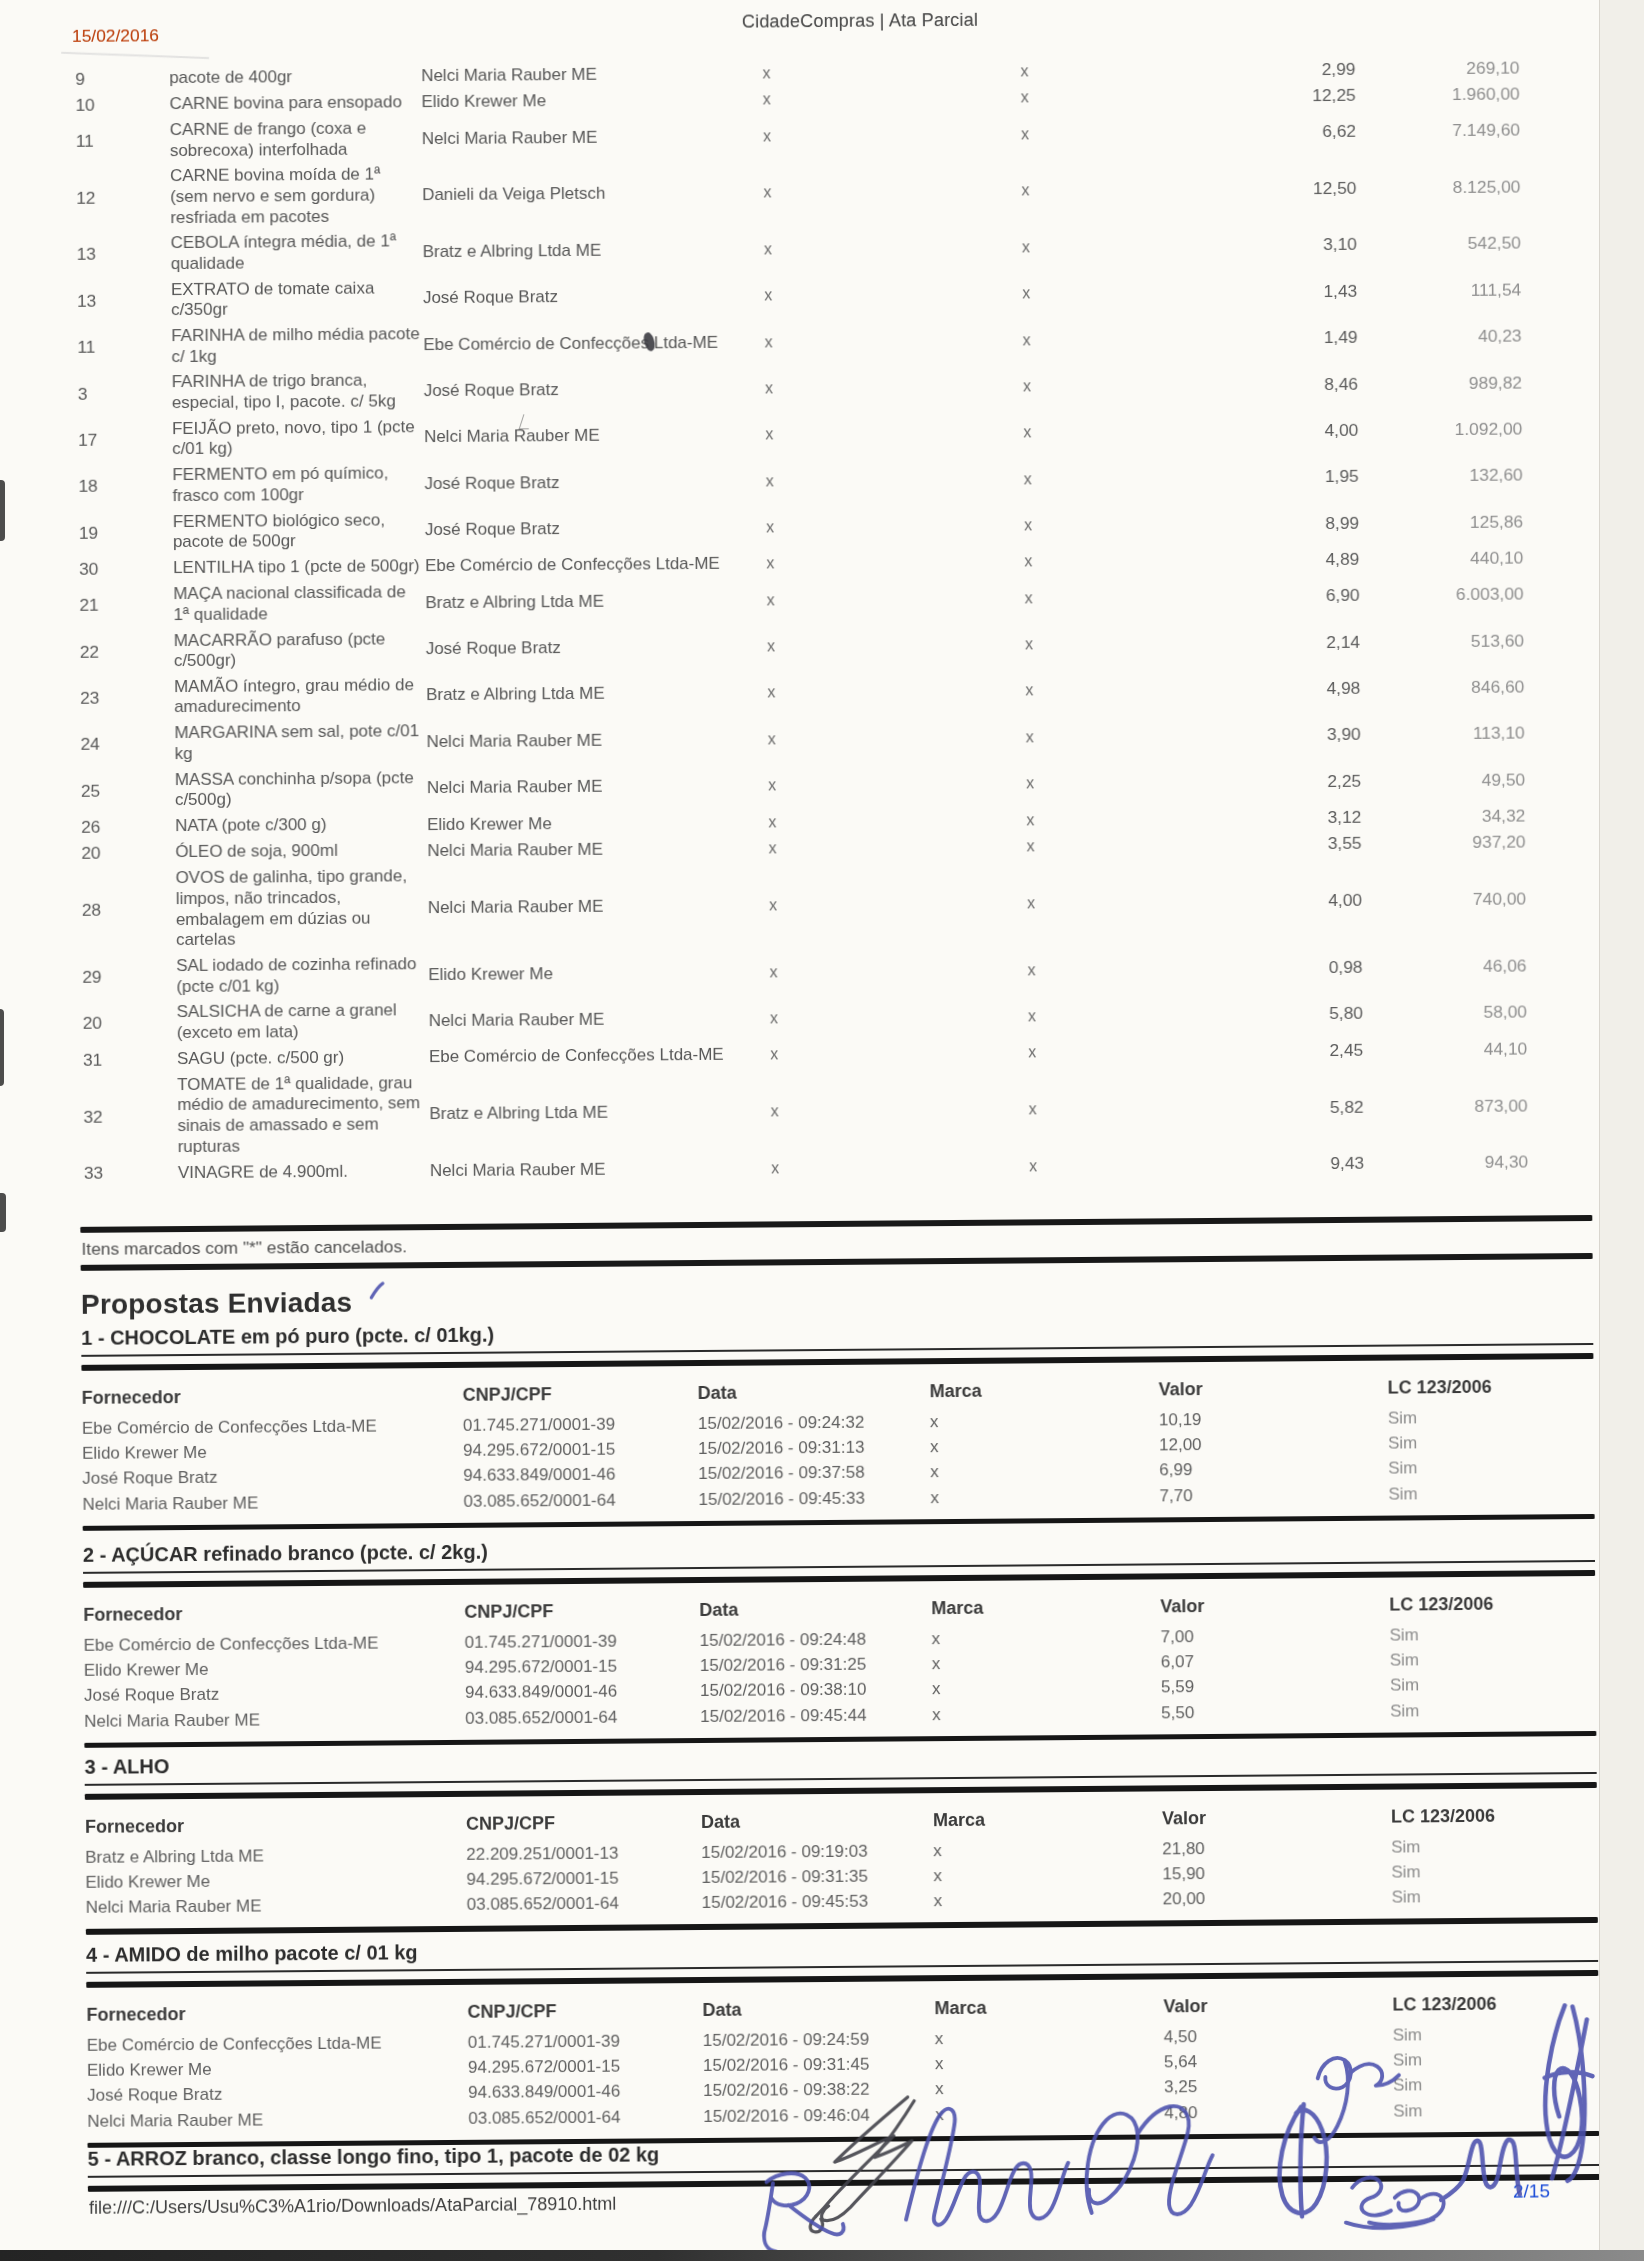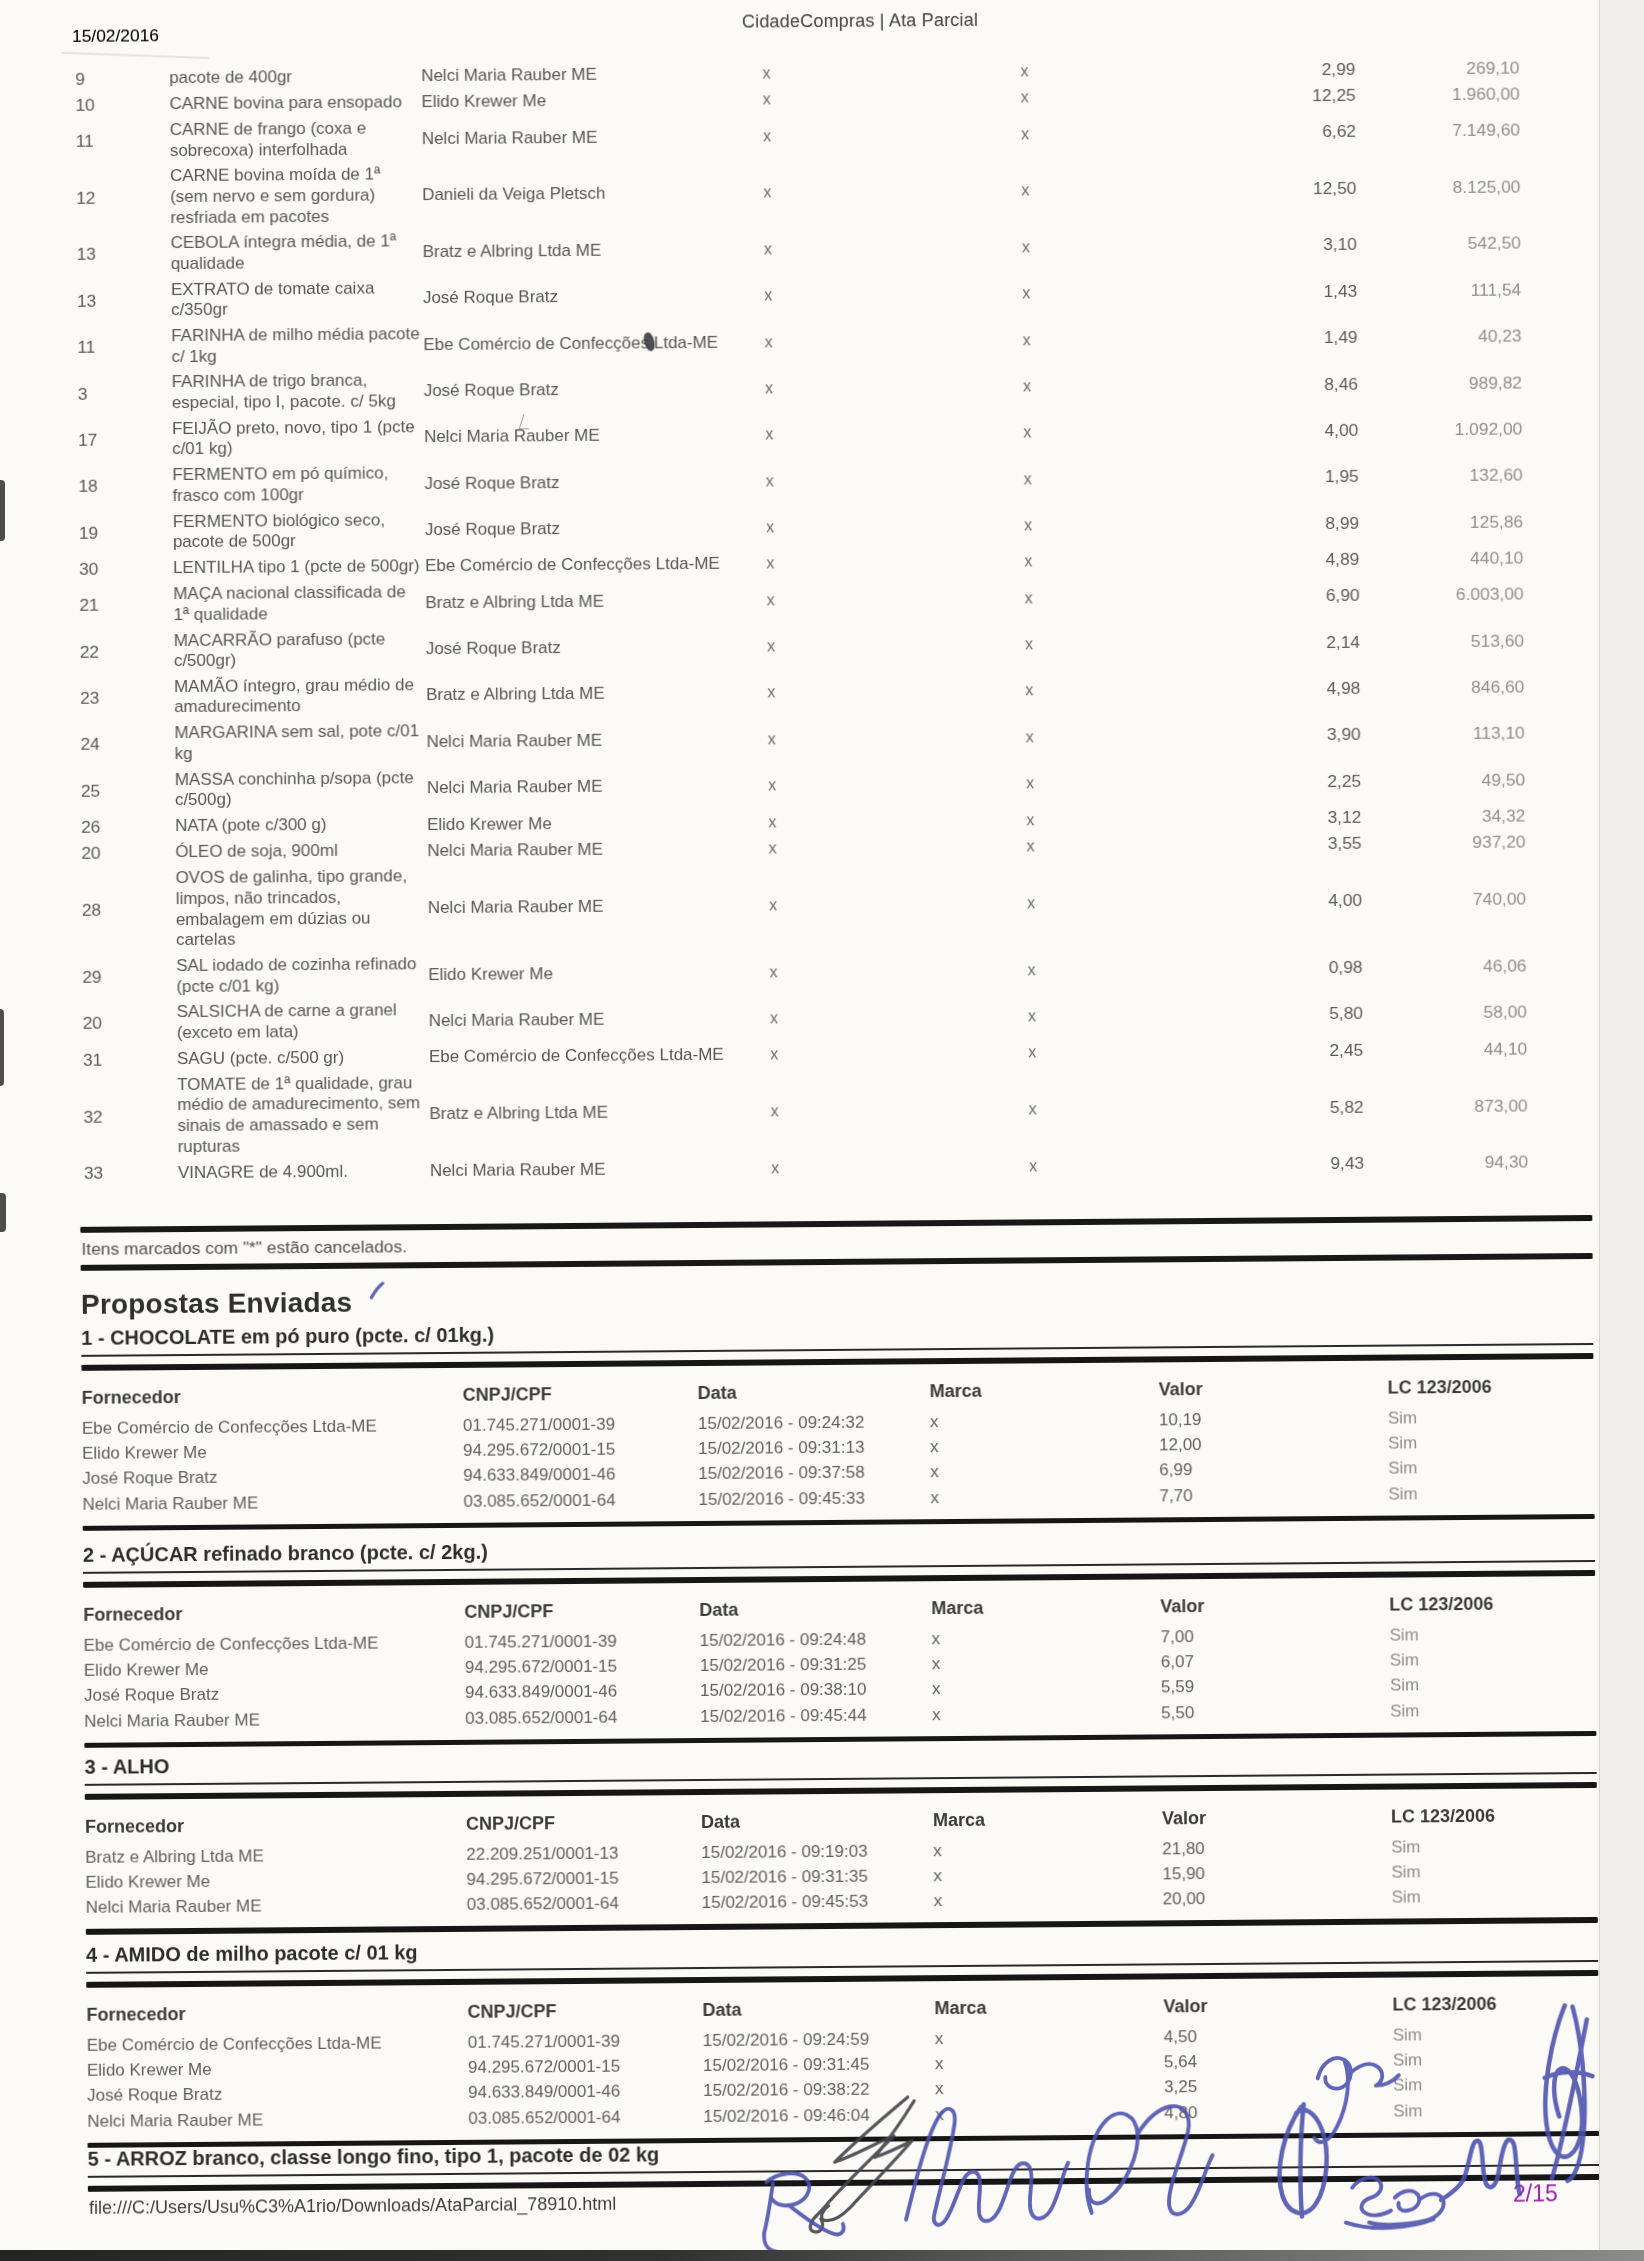--- a/index.html
+++ b/index.html
@@ -4,21 +4,21 @@
 <style>
   html,body{margin:0;padding:0;width:1645px;height:2261px;overflow:hidden;
     background:#fbfaf6;font-family:"Liberation Sans","DejaVu Sans",sans-serif;}
   .page{position:absolute;inset:0;background:#fbfaf6;}
   .tilt{position:absolute;left:0;top:0;width:1645px;height:2261px;
     transform:rotate(-0.45deg);transform-origin:58px 39px;filter:blur(0.2px);}
   .abs{position:absolute;}
   .scan-text{color:#555;text-shadow:0 0 0.6px rgba(100,100,100,.35);}
 
   
-  .hdr-date{left:72px;top:26px;font-size:17.4px;color:#000000;}
+  .hdr-date{left:72px;top:26px;font-size:17.4px;color:#c2410c;}
   .hdr-title{left:742px;top:17px;font-size:18px;color:#4a4a4a;letter-spacing:0.2px;}
 
   
   .items{left:71px;top:66px;width:1445px;}
   .irow{display:flex;align-items:center;padding:2.6px 0;}
   .c{flex:none;}
   .c.num{width:94px;padding-left:3.9px;font-size:17.4px;color:#5a5a5a;}
   .c.desc{width:252px;font-size:17px;line-height:20.6px;color:#575757;}
   .c.sup{width:335px;font-size:17px;color:#575757;}
   .c.x1{width:258px;padding-left:6.4px;font-size:16px;color:#6a6a6a;}
@@ -45,21 +45,21 @@
   .pc.cnpj{width:235px;}
   .pc.data{width:232px;}
   .pc.marca{width:229px;}
   .pc.valor{width:229px;}
   .pc.lc{width:206px;color:#8d8d8d;}
   .phead .pc{color:inherit;}
   .s1{top:1327px;} .s2{top:1544px;} .s3{top:1756px;} .s4{top:1944px;} .s5{top:2148px;}
 
   
   .footer-url{left:72px;top:2198px;font-size:18px;color:#3f3f3f;}
-  .footer-page{left:1496px;top:2192px;font-size:23px;color:#a21caf;}
+  .footer-page{left:1496px;top:2192px;font-size:19px;color:#1d4ed8;}
 
   
   .right-band{left:1599px;top:0;width:46px;height:2261px;background:#f1efe9;border-left:1.3px solid #d9d6cf;}
   .bottom-band{left:0;top:2250px;width:1645px;height:11px;
     background:linear-gradient(90deg,#242424 0%,#303030 40%,#555 60%,#8b8b8b 100%);}
   .edge-mark{background:#2e2e2e;border-radius:0 3.9px 3.9px 0;opacity:.85;}
   .streak{left:61px;top:55px;width:148px;height:1.9px;background:#d9d9d9;transform:rotate(2.5deg);opacity:.7;}
   .blot{left:642px;top:337px;width:10.3px;height:19.3px;background:#3c3c42;border-radius:50% 40% 55% 45%;
     transform:rotate(-18deg);opacity:.9;}
   .tick{left:518px;top:418px;width:9px;height:14px;border-left:1.9px solid #777;border-bottom:1.9px solid #777;

